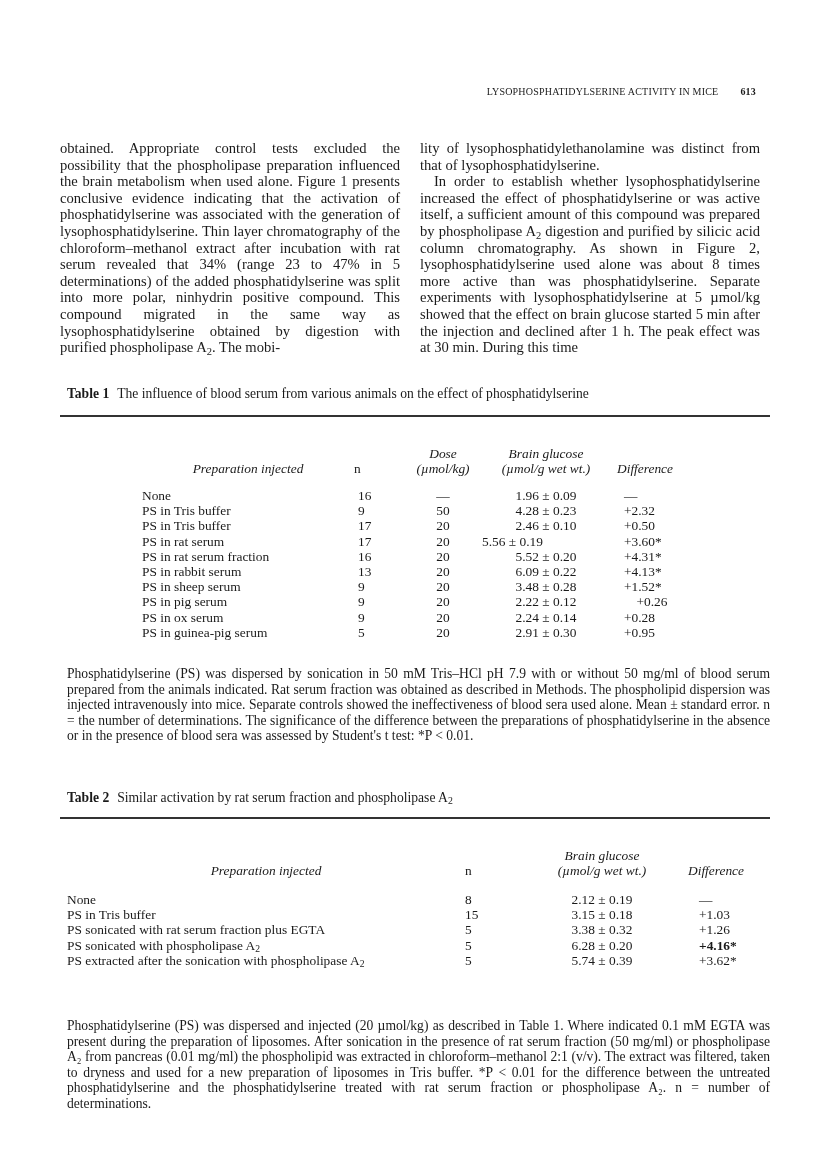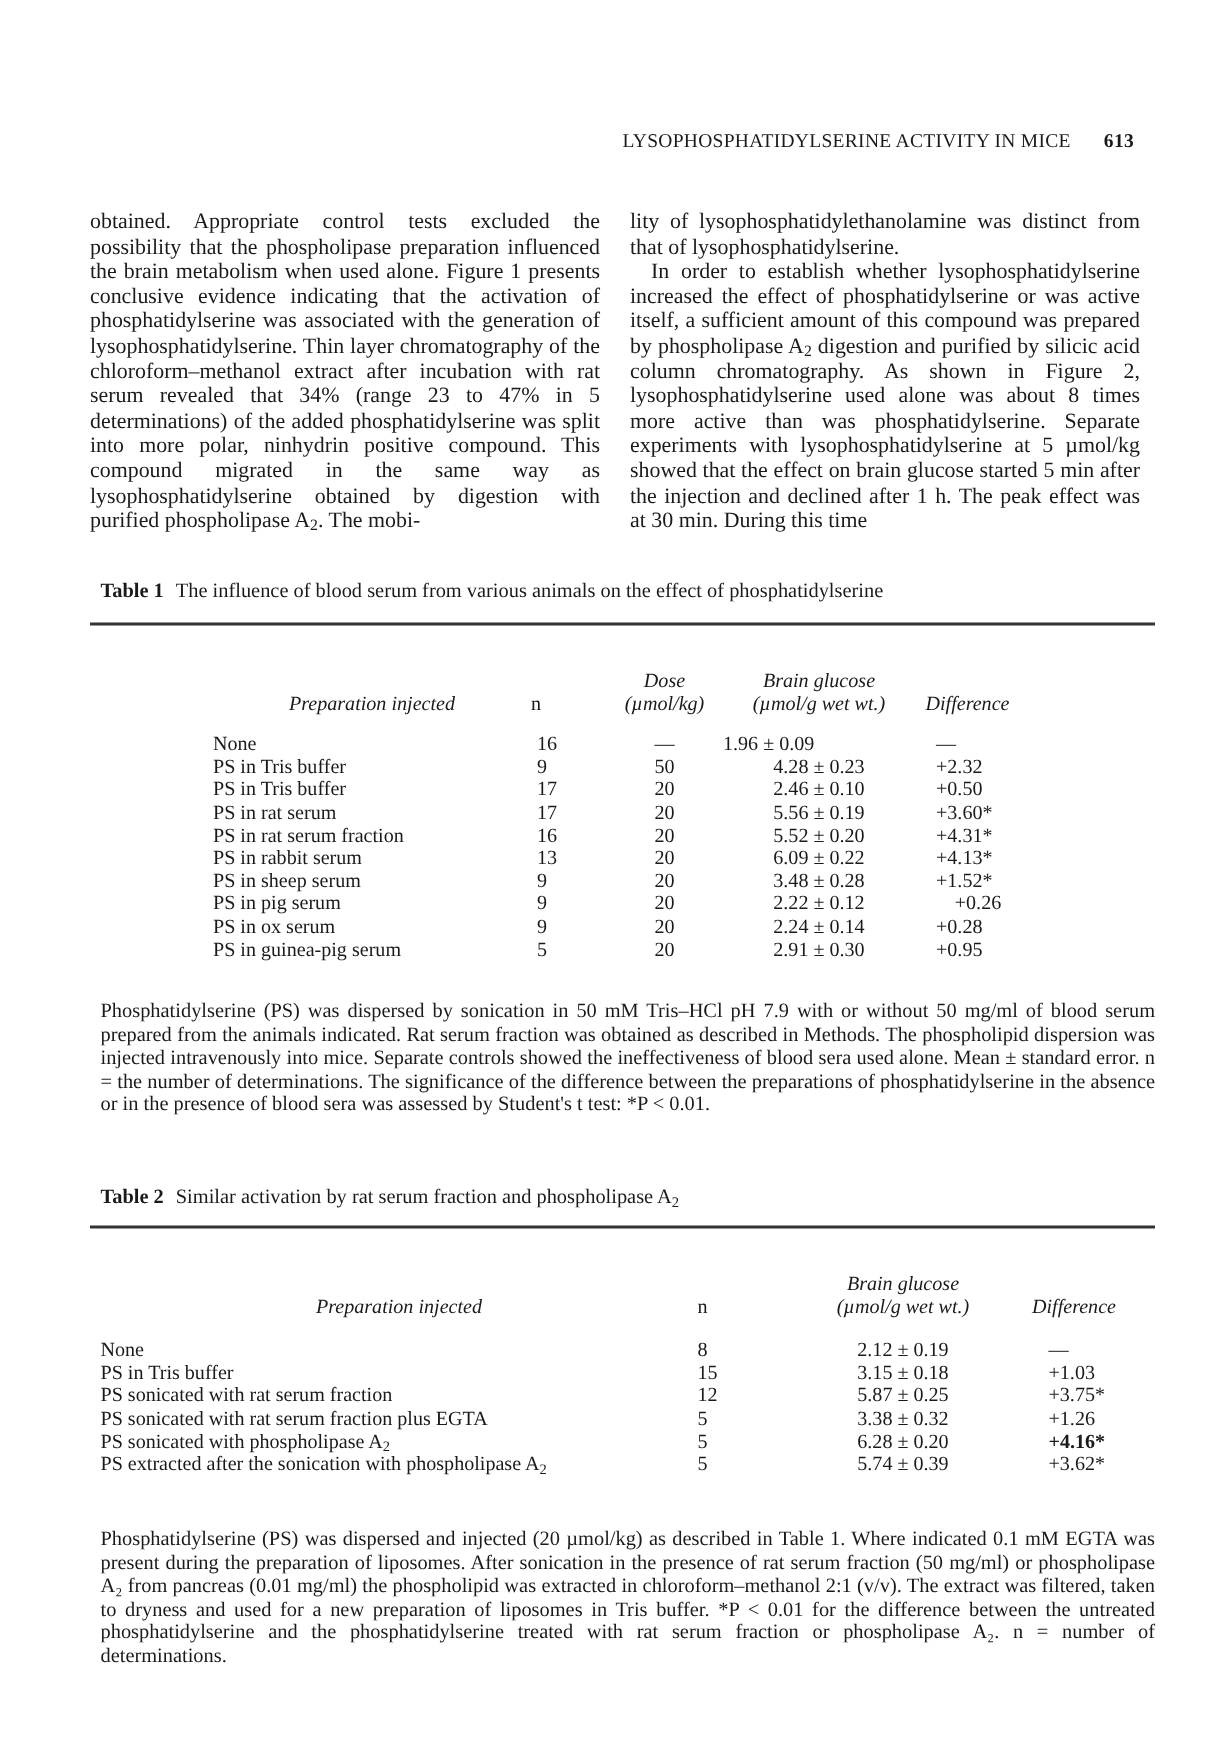--- a/index.html
+++ b/index.html
@@ -2,21 +2,21 @@
 <html><head>
 <meta charset="utf-8">
 <style>
   html, body { margin: 0; padding: 0; background: #ffffff; }
   body {
     width: 816px; height: 1163px; position: relative; overflow: hidden;
     font-family: "Liberation Serif", "DejaVu Serif", serif; color: #1a1a1a;
   }
   .running-head {
     position: absolute; top: 86px; left: 60px; width: 696px; text-align: right;
-    font-size: 13px; letter-spacing: 0.2px;
+    font-size: 10px; letter-spacing: 0.2px;
   }
   .running-head .pg { display: inline-block; margin-left: 22px; font-weight: bold; }
   .cols { position: absolute; top: 140px; left: 60px; width: 700px; display: flex; gap: 20px; }
   .col { width: 340px; font-size: 14.6px; line-height: 16.6px; text-align: justify; }
   .col p { margin: 0; }
   .col p.indent { text-indent: 14px; }
   .sub { font-size: 0.72em; vertical-align: -0.25em; line-height: 0; }
   .tcap { position: absolute; left: 67px; font-size: 13.6px; }
   .tcap b { font-weight: bold; margin-right: 8px; }
   .rule { position: absolute; left: 60px; width: 710px; height: 2px; background: #333; }
@@ -58,42 +58,42 @@
     </tr>
     <tr style="height:12px;">
         <td colspan="5"></td>
       </tr>
   </thead>
   <tbody id="t1-body">
       <tr>
         <td style="text-align:left;">None</td>
         <td style="text-align:left;padding-left:4px;">16</td>
         <td style="text-align:center;">—</td>
-        <td style="">1.96 ± 0.09</td>
+        <td style="text-align:center;">1.96 ± 0.09</td>
         <td style="text-align:left;padding-left:14px;">—</td>
       </tr>
       <tr>
         <td style="text-align:left;">PS in Tris buffer</td>
         <td style="text-align:left;padding-left:4px;">9</td>
         <td style="text-align:center;">50</td>
         <td style="text-align:center;">4.28 ± 0.23</td>
         <td style="text-align:left;padding-left:14px;">+2.32</td>
       </tr>
       <tr>
         <td style="text-align:left;">PS in Tris buffer</td>
         <td style="text-align:left;padding-left:4px;">17</td>
         <td style="text-align:center;">20</td>
         <td style="text-align:center;">2.46 ± 0.10</td>
         <td style="text-align:left;padding-left:14px;">+0.50</td>
       </tr>
       <tr>
         <td style="text-align:left;">PS in rat serum</td>
         <td style="text-align:left;padding-left:4px;">17</td>
         <td style="text-align:center;">20</td>
-        <td style="text-align:center;">5.56 ± 0.19</td>
+        <td style="text-align:left;">5.56 ± 0.19</td>
         <td style="text-align:left;padding-left:14px;">+3.60*</td>
       </tr>
       <tr>
         <td style="text-align:left;">PS in rat serum fraction</td>
         <td style="text-align:left;padding-left:4px;">16</td>
         <td style="text-align:center;">20</td>
         <td style="text-align:center;">5.52 ± 0.20</td>
         <td style="text-align:left;padding-left:14px;">+4.31*</td>
       </tr>
       <tr>
@@ -160,26 +160,20 @@
         <td style="text-align:center;">2.12 ± 0.19</td>
         <td style="text-align:left;padding-left:28px;">—</td>
       </tr>
       <tr>
         <td style="text-align:left;">PS in Tris buffer</td>
         <td style="text-align:left;">15</td>
         <td style="text-align:center;">3.15 ± 0.18</td>
         <td style="text-align:left;padding-left:28px;">+1.03</td>
       </tr>
       <tr>
-        <td style="text-align:left;">PS sonicated with rat serum fraction</td>
-        <td style="text-align:left;">12</td>
-        <td style="text-align:center;">5.87 ± 0.25</td>
-        <td style="text-align:left;padding-left:28px;">+3.75*</td>
-      </tr>
-      <tr>
         <td style="text-align:left;">PS sonicated with rat serum fraction plus EGTA</td>
         <td style="text-align:left;">5</td>
         <td style="text-align:center;">3.38 ± 0.32</td>
         <td style="text-align:left;padding-left:28px;">+1.26</td>
       </tr>
       <tr>
         <td style="text-align:left;"><span>PS sonicated with phospholipase A</span><span class="sub">2</span></td>
         <td style="text-align:left;">5</td>
         <td style="text-align:center;">6.28 ± 0.20</td>
         <td style="text-align:left;padding-left:28px;font-weight:bold;">+4.16*</td>

